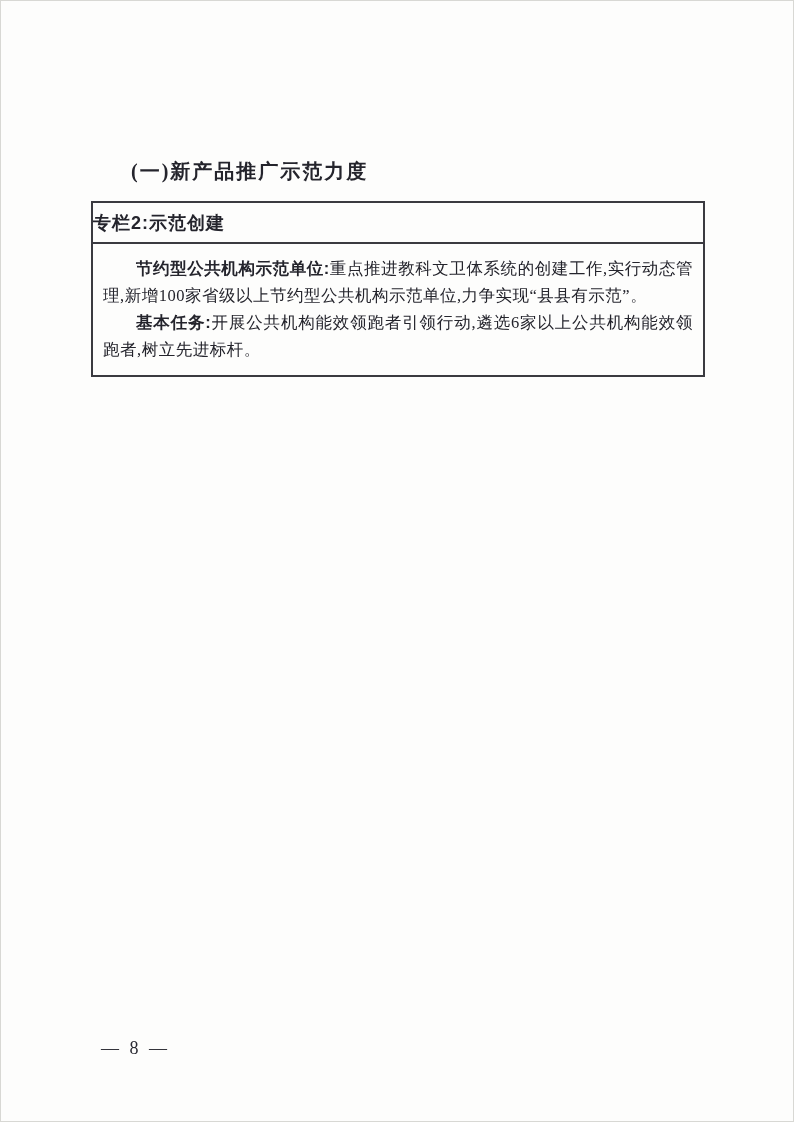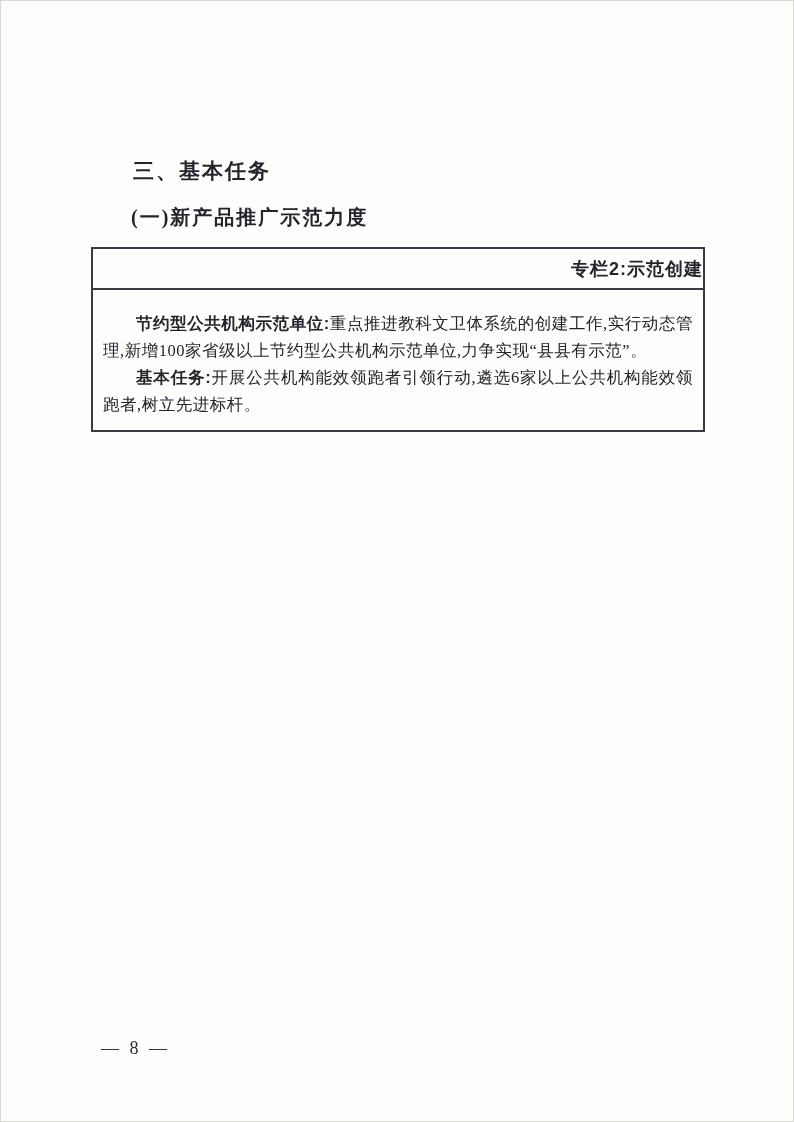--- a/index.html
+++ b/index.html
@@ -52,27 +52,27 @@
   }
   .feature-box {
     border: 2px solid #3a3a40;
     margin: 10px 0 16px 0;
     background: #fdfdfc;
   }
   .box-title {
     font-family: "Liberation Sans", "DejaVu Sans", sans-serif;
     font-weight: bold;
     font-size: 18px;
-    text-align: right;
+    text-align: left;
     letter-spacing: 1px;
     padding: 8px 0 7px 0;
     border-bottom: 2px solid #3a3a40;
   }
   .box-body {
-    padding: 20px 10px 12px 10px;
+    padding: 11px 10px 12px 10px;
   }
   .box-para {
     font-size: 16.5px;
     line-height: 27px;
     text-align: justify;
     text-indent: 2em;
     letter-spacing: 0.5px;
     margin: 0;
   }
   .box-para .box-label {
@@ -87,21 +87,20 @@
     letter-spacing: 3px;
     color: #2a2a32;
   }
 </style>
 </head>
 <body>
 
 <div class="page">
   <div class="content">
 
-    <div class="section-heading">三、基本任务</div>
 
     <div class="sub-heading">(一)新产品推广示范力度</div>
 
 
     <div class="feature-box">
       <div class="box-title">专栏2:示范创建</div>
       <div class="box-body">
         <p class="box-para"><span class="box-label">节约型公共机构示范单位:</span><span>重点推进教科文卫体系统的创建工作,实行动态管理,新增100家省级以上节约型公共机构示范单位,力争实现“县县有示范”。</span></p>
         <p class="box-para"><span class="box-label">基本任务:</span><span>开展公共机构能效领跑者引领行动,遴选6家以上公共机构能效领跑者,树立先进标杆。</span></p>
       </div>

